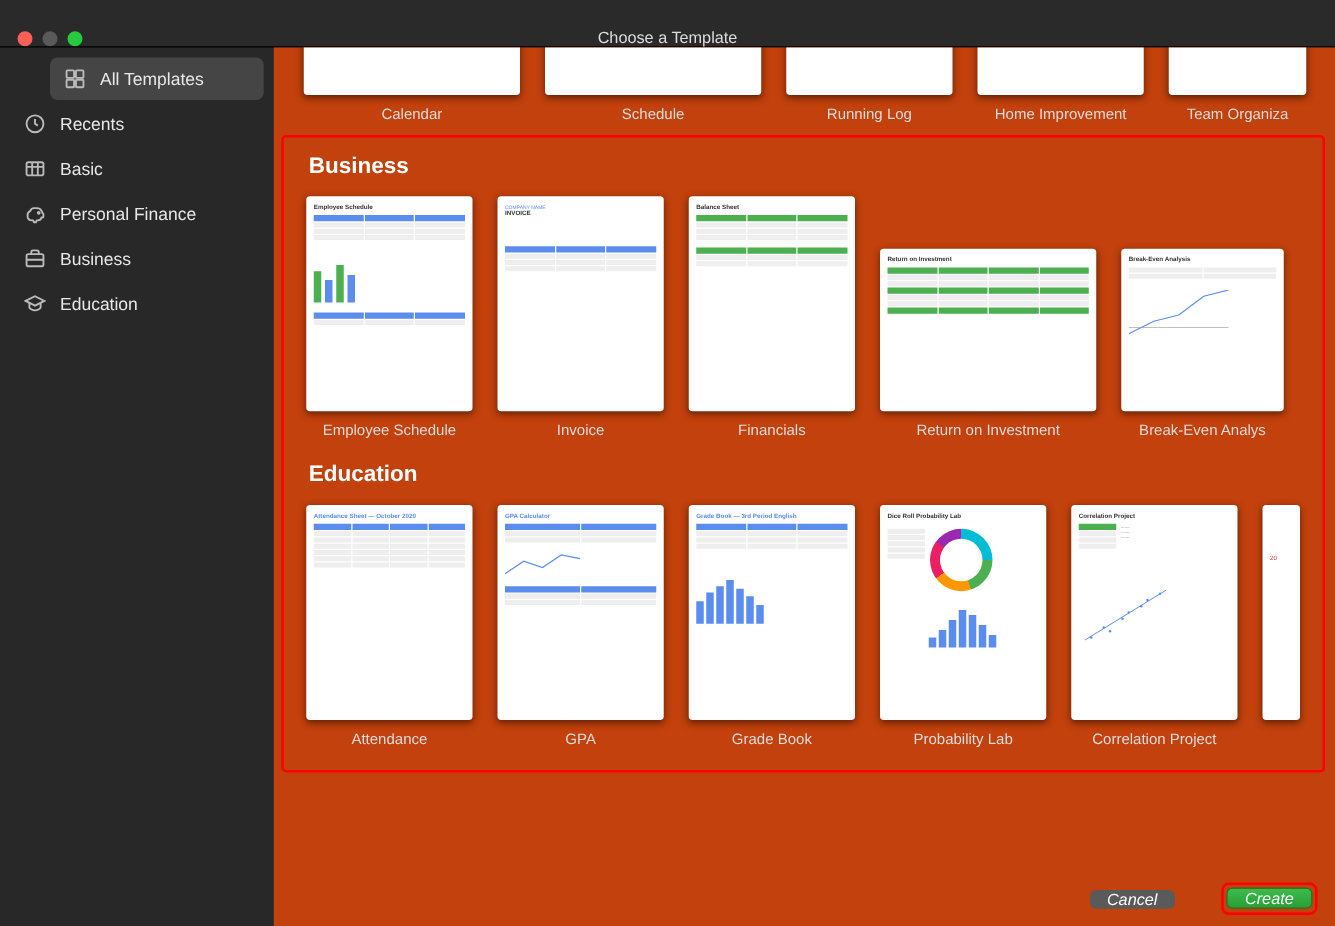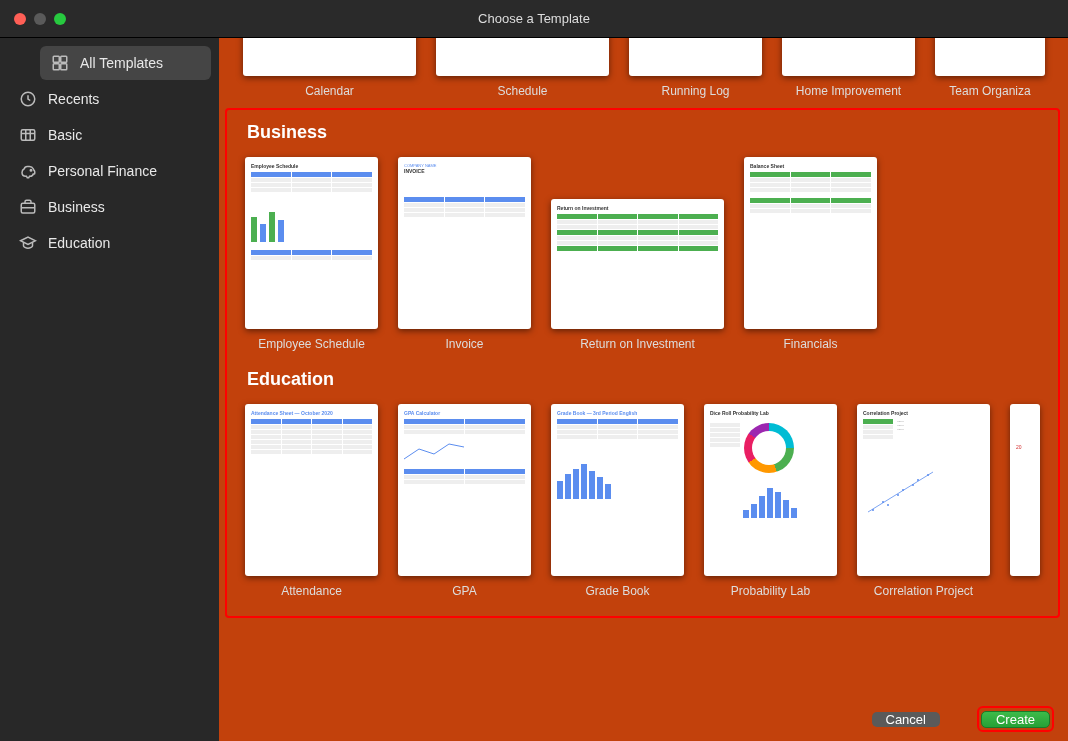--- a/index.html
+++ b/index.html
@@ -9,21 +9,21 @@
   color: #e0e0e0;
   width: 1068px;
   height: 741px;
   overflow: hidden;
   position: relative;
 }
 .titlebar {
   height: 38px;
   background: #2a2a2a;
   display: flex;
-  align-items: center;
+  align-items: flex-end;
   position: relative;
   border-bottom: 1px solid #000;
 }
 .traffic-lights {
   display: flex;
   gap: 8px;
   padding-left: 14px;
 }
 .traffic-light {
   width: 12px;
@@ -146,20 +146,21 @@
   align-items: center;
   padding-right: 14px;
   gap: 10px;
 }
 .btn {
   padding: 0 14px;
   border-radius: 5px;
   font-size: 13px;
   border: none;
   cursor: pointer;
+  font-style: italic;
 }
 .btn-cancel {
   background: #5a5a5a;
   color: #fff;
 }
 .btn-create-wrap {
   border: 2px solid #ff0000;
   border-radius: 6px;
   padding: 2px;
   margin-left: 27px;
@@ -360,20 +361,63 @@
                     <div class="row">
                       <div class="cell"></div>
                       <div class="cell"></div>
                       <div class="cell"></div>
                     </div>
                   </div>
                 </div>
             <span class="thumb-label">Invoice</span>
           </div>
           <div class="template-card">
+            <div class="thumb">
+                  <div class="mini">
+                    <div class="t">Balance Sheet</div>
+                    <div class="row">
+                      <div class="gcell"></div>
+                      <div class="gcell"></div>
+                      <div class="gcell"></div>
+                    </div>
+                    <div class="row">
+                      <div class="cell"></div>
+                      <div class="cell"></div>
+                      <div class="cell"></div>
+                    </div>
+                    <div class="row">
+                      <div class="cell"></div>
+                      <div class="cell"></div>
+                      <div class="cell"></div>
+                    </div>
+                    <div class="row">
+                      <div class="cell"></div>
+                      <div class="cell"></div>
+                      <div class="cell"></div>
+                    </div>
+                    <div class="row" style="margin-top:6px">
+                      <div class="gcell"></div>
+                      <div class="gcell"></div>
+                      <div class="gcell"></div>
+                    </div>
+                    <div class="row">
+                      <div class="cell"></div>
+                      <div class="cell"></div>
+                      <div class="cell"></div>
+                    </div>
+                    <div class="row">
+                      <div class="cell"></div>
+                      <div class="cell"></div>
+                      <div class="cell"></div>
+                    </div>
+                  </div>
+                </div>
+            <span class="thumb-label">Financials</span>
+          </div>
+          <div class="template-card">
             <div class="thumb" style="width:173px;height:130px;margin-top:42px">
                   <div class="mini">
                     <div class="t">Return on Investment</div>
                     <div class="row">
                       <div class="gcell"></div>
                       <div class="gcell"></div>
                       <div class="gcell"></div>
                       <div class="gcell"></div>
                     </div>
                     <div class="row">
@@ -410,61 +454,33 @@
                       <div class="gcell"></div>
                       <div class="gcell"></div>
                       <div class="gcell"></div>
                       <div class="gcell"></div>
                     </div>
                   </div>
                 </div>
             <span class="thumb-label">Return on Investment</span>
           </div>
           <div class="template-card">
-            <div class="thumb">
-                  <div class="mini">
-                    <div class="t">Balance Sheet</div>
-                    <div class="row">
-                      <div class="gcell"></div>
-                      <div class="gcell"></div>
-                      <div class="gcell"></div>
-                    </div>
-                    <div class="row">
-                      <div class="cell"></div>
-                      <div class="cell"></div>
-                      <div class="cell"></div>
-                    </div>
-                    <div class="row">
-                      <div class="cell"></div>
-                      <div class="cell"></div>
-                      <div class="cell"></div>
-                    </div>
-                    <div class="row">
-                      <div class="cell"></div>
-                      <div class="cell"></div>
-                      <div class="cell"></div>
-                    </div>
-                    <div class="row" style="margin-top:6px">
-                      <div class="gcell"></div>
-                      <div class="gcell"></div>
-                      <div class="gcell"></div>
-                    </div>
-                    <div class="row">
-                      <div class="cell"></div>
-                      <div class="cell"></div>
-                      <div class="cell"></div>
-                    </div>
-                    <div class="row">
-                      <div class="cell"></div>
-                      <div class="cell"></div>
-                      <div class="cell"></div>
-                    </div>
-                  </div>
-                </div>
-            <span class="thumb-label">Financials</span>
+            <div class="thumb" style="width:130px;height:130px;margin-top:42px">
+                  <div class="mini"><div class="t">Break-Even Analysis</div><div class="row">
+                      <div class="cell"></div>
+                      <div class="cell"></div>
+                    </div><div class="row">
+                      <div class="cell"></div>
+                      <div class="cell"></div>
+                    </div><svg width="80" height="40" style="margin-top:8px">
+                      <polyline points="0,35 20,25 40,20 60,5 80,0" stroke="#5b8def" fill="none" stroke-width="1"></polyline>
+                      <polyline points="0,30 80,30" stroke="#999" stroke-width="0.5"></polyline>
+                    </svg></div>
+                </div>
+            <span class="thumb-label">Break-Even Analys</span>
           </div>
         </div>
       </div>
 
       <div class="section">
         <div class="section-header">Education</div>
         <div class="template-row">
           <div class="template-card">
             <div class="thumb">
                   <div class="mini">

